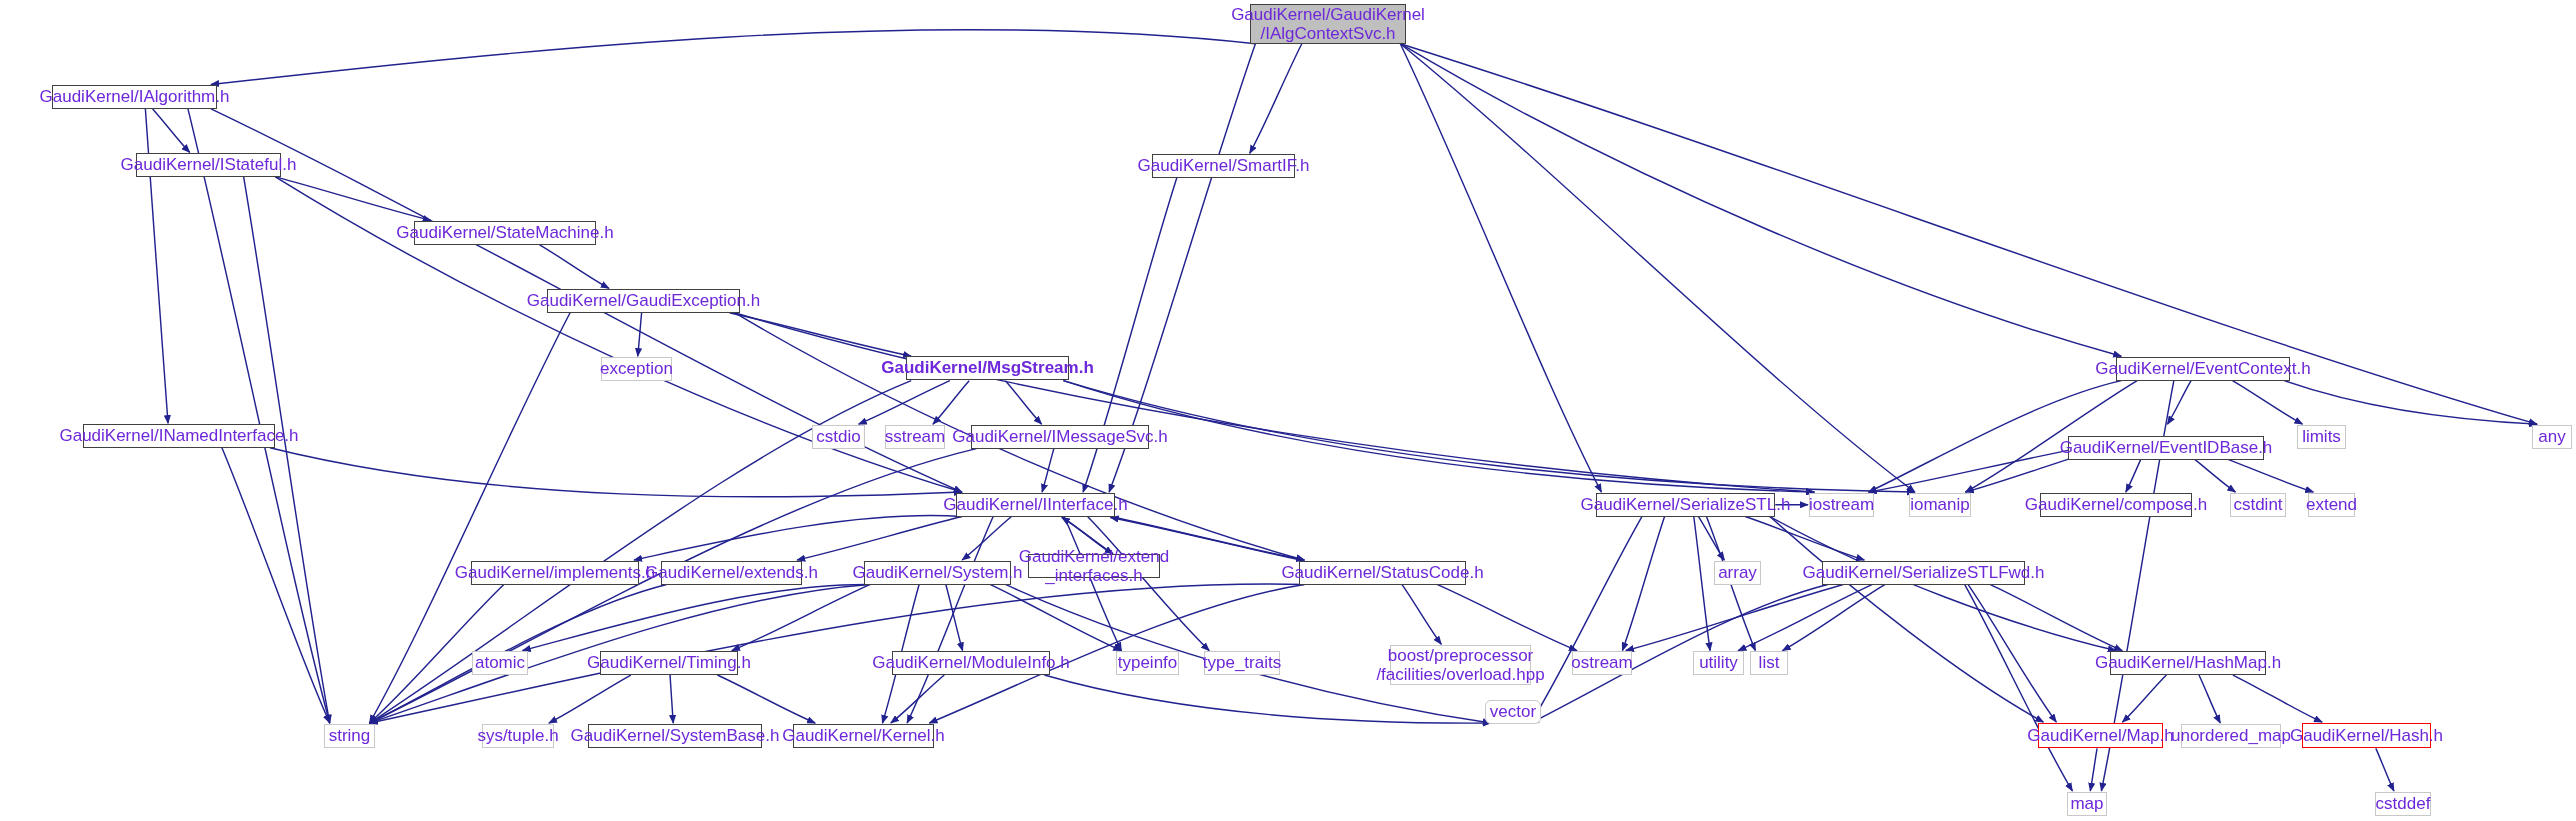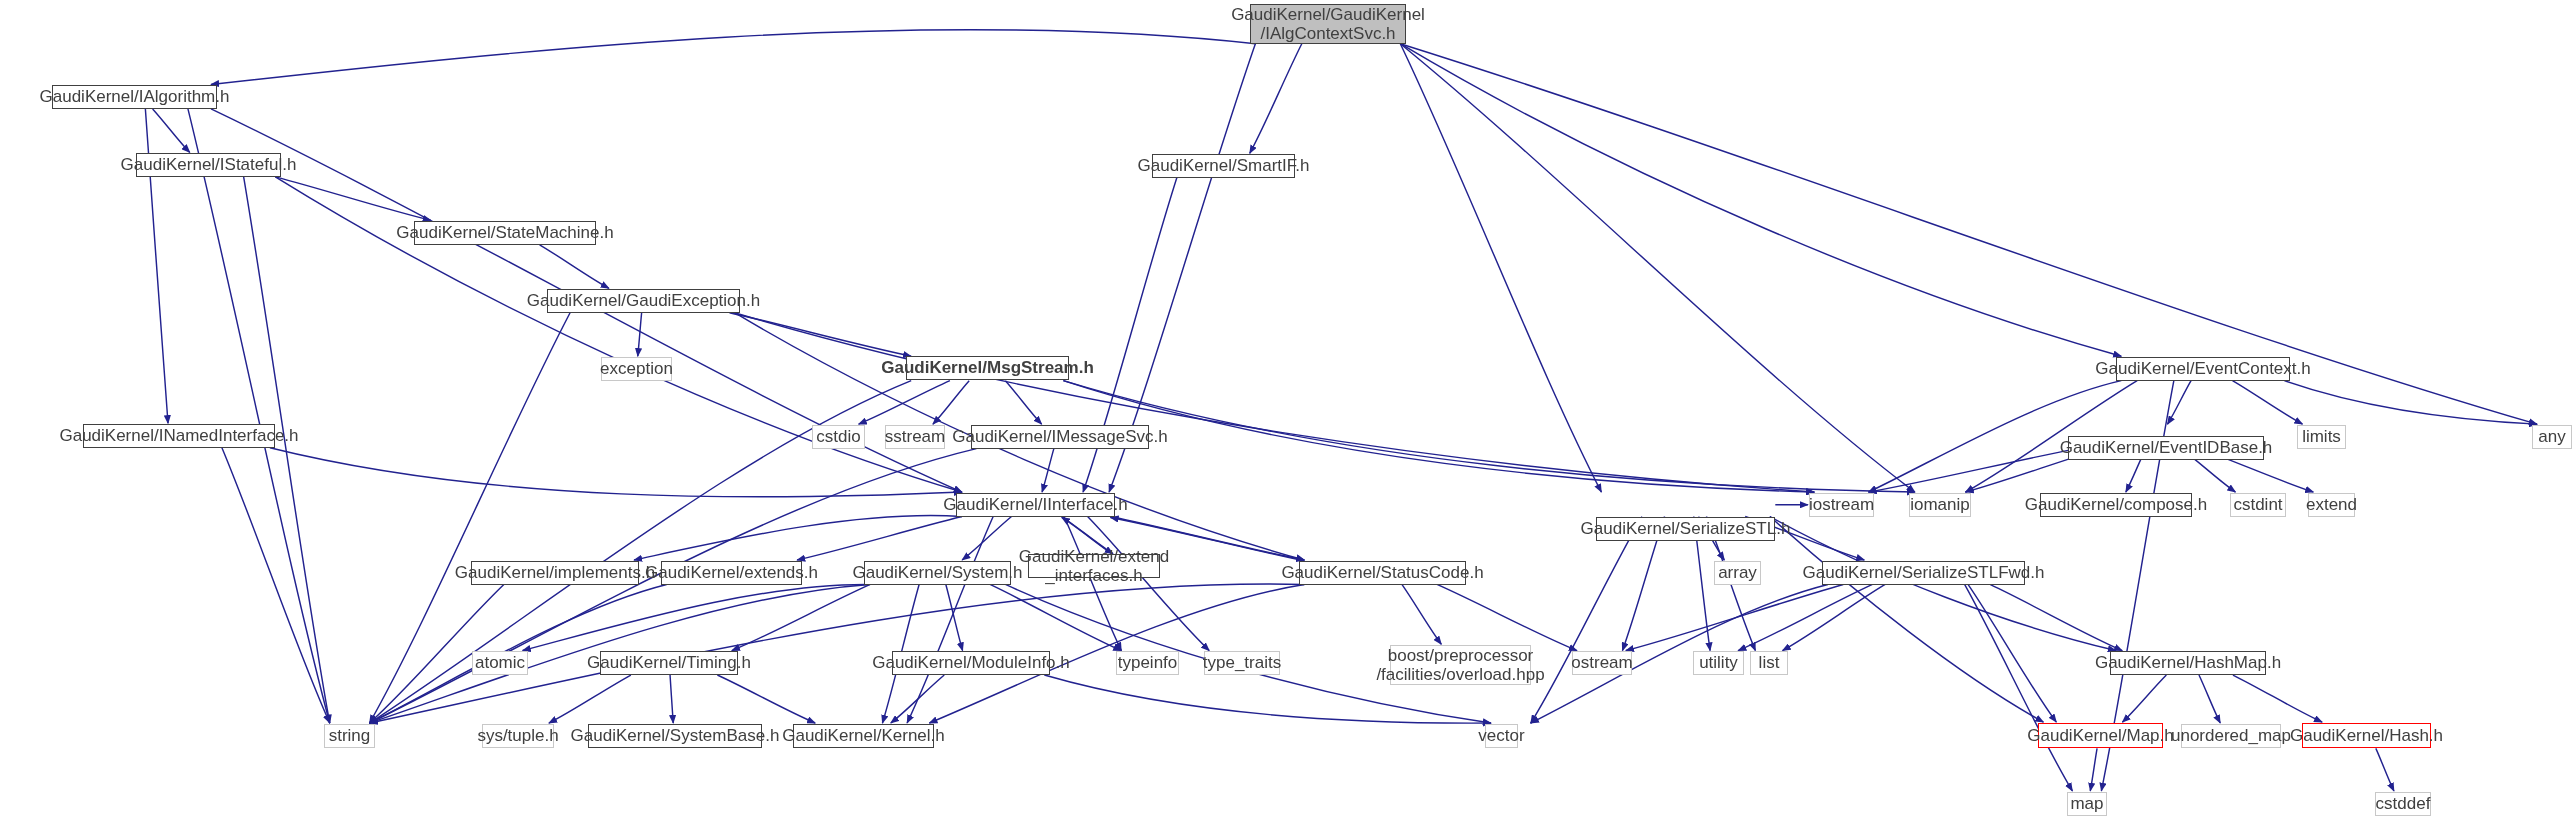--- a/index.html
+++ b/index.html
@@ -1,21 +1,21 @@
 <!DOCTYPE html>
 <html style="font-size:14.5px"><head>
 <meta charset="utf-8">
 <style>
   html,body{margin:0;padding:0;background:#ffffff;}
   #graph-root{position:relative;width:2576px;height:822px;background:#fff;
     font-family:"Liberation Sans","DejaVu Sans",sans-serif;overflow:hidden;}
   svg#edges{position:absolute;left:0;top:0;width:2576px;height:822px;}
   .node{position:absolute;box-sizing:border-box;display:flex;align-items:center;
     justify-content:center;text-align:center;background:#ffffff;
-    font-size:17px;color:#404040;line-height:1.12;white-space:pre-line;}
+    font-size:17px;color:#6d28d9;line-height:1.12;white-space:pre-line;}
   .node.sys{border:0.9px solid #c8c8c8;}
   .node.hdr{border:0.9px solid #404040;}
   .node.root{border:0.9px solid #404040;background:#bfbfbf;}
   .node.redb{border:1.8px solid #ff0000;}
   .nlabel{pointer-events:none;}
 </style>
 </head>
 <body>
 
 <div id="graph-root">
@@ -131,21 +131,21 @@
       <div class="node hdr" style="left: 906px; top: 356px; width: 163px; height: 23.5px; font-weight: bold;"><span class="nlabel">GaudiKernel/MsgStream.h</span></div>
       <div class="node hdr" style="left: 2116px; top: 357px; width: 174px; height: 23.5px;"><span class="nlabel">GaudiKernel/EventContext.h</span></div>
       <div class="node sys" style="left: 812px; top: 425px; width: 53px; height: 23.5px;"><span class="nlabel">cstdio</span></div>
       <div class="node sys" style="left: 885px; top: 425px; width: 60px; height: 23.5px;"><span class="nlabel">sstream</span></div>
       <div class="node hdr" style="left: 971px; top: 425px; width: 178px; height: 23.5px;"><span class="nlabel">GaudiKernel/IMessageSvc.h</span></div>
       <div class="node hdr" style="left: 83px; top: 424px; width: 192px; height: 23.5px;"><span class="nlabel">GaudiKernel/INamedInterface.h</span></div>
       <div class="node hdr" style="left: 2068px; top: 416px; width: 196px; height: 23.5px; margin-top: 20px;"><span class="nlabel">GaudiKernel/EventIDBase.h</span></div>
       <div class="node sys" style="left: 2297px; top: 425px; width: 49px; height: 23.5px;"><span class="nlabel">limits</span></div>
       <div class="node sys" style="left: 2532px; top: 425px; width: 40px; height: 23.5px;"><span class="nlabel">any</span></div>
       <div class="node hdr" style="left: 956px; top: 493px; width: 159px; height: 23.5px;"><span class="nlabel">GaudiKernel/IInterface.h</span></div>
-      <div class="node hdr" style="left: 1596px; top: 493px; width: 179px; height: 23.5px; margin-top: 24px;"><span class="nlabel">GaudiKernel/SerializeSTL.h</span></div>
+      <div class="node hdr" style="left: 1596px; top: 493px; width: 179px; height: 23.5px;"><span class="nlabel">GaudiKernel/SerializeSTL.h</span></div>
       <div class="node sys" style="left: 1809px; top: 493px; width: 65px; height: 23.5px;"><span class="nlabel">iostream</span></div>
       <div class="node sys" style="left: 1909px; top: 493px; width: 62px; height: 23.5px;"><span class="nlabel">iomanip</span></div>
       <div class="node hdr" style="left: 2040px; top: 493px; width: 152px; height: 23.5px;"><span class="nlabel">GaudiKernel/compose.h</span></div>
       <div class="node sys" style="left: 2230px; top: 493px; width: 56px; height: 23.5px;"><span class="nlabel">cstdint</span></div>
       <div class="node sys" style="left: 2308px; top: 493px; width: 47px; height: 23.5px;"><span class="nlabel">extend</span></div>
       <div class="node hdr" style="left: 471px; top: 561px; width: 168px; height: 23.5px;"><span class="nlabel">GaudiKernel/implements.h</span></div>
       <div class="node hdr" style="left: 661px; top: 561px; width: 141px; height: 23.5px;"><span class="nlabel">GaudiKernel/extends.h</span></div>
       <div class="node hdr" style="left: 864px; top: 561px; width: 147px; height: 23.5px;"><span class="nlabel">GaudiKernel/System.h</span></div>
       <div class="node hdr" style="left: 1028px; top: 554px; width: 132px; height: 24px;"><span class="nlabel">GaudiKernel/extend
 _interfaces.h</span></div>
@@ -160,21 +160,21 @@
       <div class="node sys" style="left: 1390px; top: 645px; width: 141px; height: 40px;"><span class="nlabel">boost/preprocessor
 /facilities/overload.hpp</span></div>
       <div class="node sys" style="left: 1572px; top: 651px; width: 60px; height: 23.5px;"><span class="nlabel">ostream</span></div>
       <div class="node sys" style="left: 1693px; top: 651px; width: 51px; height: 23.5px;"><span class="nlabel">utility</span></div>
       <div class="node sys" style="left: 1750px; top: 651px; width: 38px; height: 23.5px;"><span class="nlabel">list</span></div>
       <div class="node hdr" style="left: 2110px; top: 651px; width: 156px; height: 23.5px;"><span class="nlabel">GaudiKernel/HashMap.h</span></div>
       <div class="node sys" style="left: 324px; top: 724px; width: 51px; height: 23.5px;"><span class="nlabel">string</span></div>
       <div class="node sys" style="left: 482px; top: 724px; width: 72px; height: 23.5px;"><span class="nlabel">sys/tuple.h</span></div>
       <div class="node hdr" style="left: 588px; top: 724px; width: 174px; height: 23.5px;"><span class="nlabel">GaudiKernel/SystemBase.h</span></div>
       <div class="node hdr" style="left: 793px; top: 724px; width: 141px; height: 23.5px;"><span class="nlabel">GaudiKernel/Kernel.h</span></div>
-      <div class="node sys" style="left: 1485px; top: 724px; width: 33px; height: 23.5px;"><span class="nlabel">vector</span></div>
+      <div class="node sys" style="left: 1485px; top: 700px; width: 56px; height: 23.5px; border-radius: 6px;"><span class="nlabel">vector</span></div>
       <div class="node redb" style="left: 2038px; top: 723px; width: 125px; height: 25px;"><span class="nlabel">GaudiKernel/Map.h</span></div>
       <div class="node sys" style="left: 2181px; top: 724px; width: 100px; height: 23.5px;"><span class="nlabel">unordered_map</span></div>
       <div class="node redb" style="left: 2302px; top: 723px; width: 129px; height: 25px;"><span class="nlabel">GaudiKernel/Hash.h</span></div>
       <div class="node sys" style="left: 2067px; top: 792px; width: 40px; height: 23.5px;"><span class="nlabel">map</span></div>
       <div class="node sys" style="left: 2375px; top: 792px; width: 56px; height: 23.5px;"><span class="nlabel">cstddef</span></div>
     </div>
 </div>
 
 
 </body></html>

